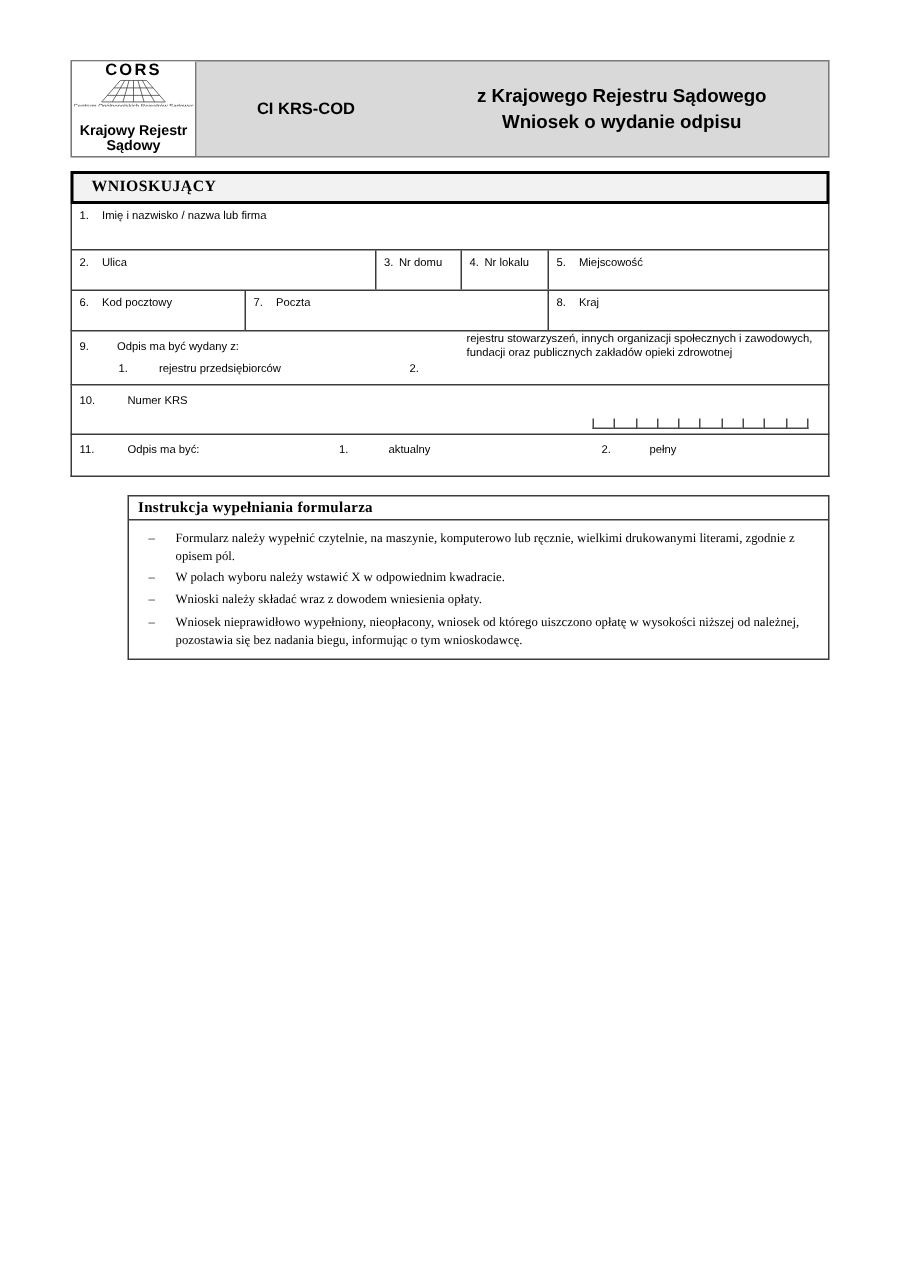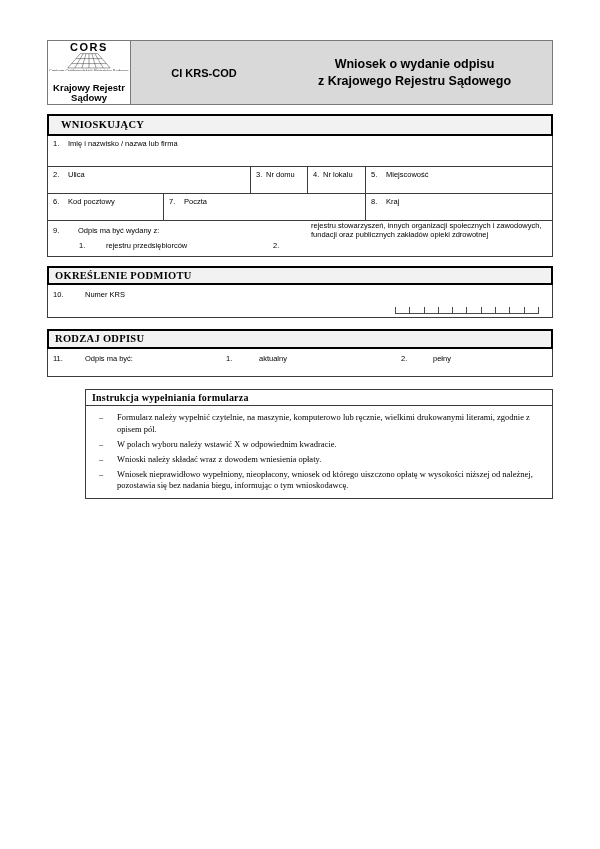--- a/index.html
+++ b/index.html
@@ -86,22 +86,22 @@
         </g>
       </svg>
       <span class="logo-tiny">Centrum Ogólnopolskich Rejestrów Sądowych</span>
       <span class="logo-org">
         <span>Krajowy Rejestr</span><br>
         <span>Sądowy</span>
       </span>
     </div>
     <div class="code-cell">CI KRS-COD</div>
     <div class="title-cell">
+      <span>z Krajowego Rejestru Sądowego</span>
       <span>Wniosek o wydanie odpisu</span>
-      <span>z Krajowego Rejestru Sądowego</span>
     </div>
   </div>
 
   <div class="bar mt9">WNIOSKUJĄCY</div>
 
   <div class="fields-grid">
     <div class="frow" style="height:30px">
       <div class="fcell" style="flex:1">
         <span class="fnum">1.</span>
         <span class="flabel">Imię i nazwisko / nazwa lub firma</span>
@@ -144,40 +144,38 @@
 
   <div class="cbox" style="height:36px">
     <span class="abs" style="left:5px;  top:5px;">9.</span>
     <span class="abs" style="left:30px; top:5px;">Odpis ma być wydany z:</span>
     <span class="abs" style="left:31px;  top:20px;">1.</span>
     <span class="abs" style="left:58px;  top:20px;">rejestru przedsiębiorców</span>
     <span class="abs" style="left:225px; top:20px;">2.</span>
     <span class="abs opt2-label" style="left:263px; top:0;">rejestru stowarzyszeń, innych organizacji społecznych i zawodowych, fundacji oraz publicznych zakładów opieki zdrowotnej</span>
   </div>
 
-  <div class="bar small mt9">OKREŚLENIE PODMIOTU</div>
 
   <div class="cbox" style="height:33px">
     <span class="abs" style="left:5px;  top:5px;">10.</span>
     <span class="abs" style="left:37px; top:5px;">Numer KRS</span>
     <div class="krs-comb">
       <div class="comb-cell"></div>
       <div class="comb-cell"></div>
       <div class="comb-cell"></div>
       <div class="comb-cell"></div>
       <div class="comb-cell"></div>
       <div class="comb-cell"></div>
       <div class="comb-cell"></div>
       <div class="comb-cell"></div>
       <div class="comb-cell"></div>
       <div class="comb-cell"></div>
     </div>
   </div>
 
-  <div class="bar small mt11">RODZAJ ODPISU</div>
 
   <div class="cbox" style="height:28px">
     <span class="abs" style="left:5px;   top:5px;">11.</span>
     <span class="abs" style="left:37px;  top:5px;">Odpis ma być:</span>
     <span class="abs" style="left:178px; top:5px;">1.</span>
     <span class="abs" style="left:211px; top:5px;">aktualny</span>
     <span class="abs" style="left:353px; top:5px;">2.</span>
     <span class="abs" style="left:385px; top:5px;">pełny</span>
   </div>
 

